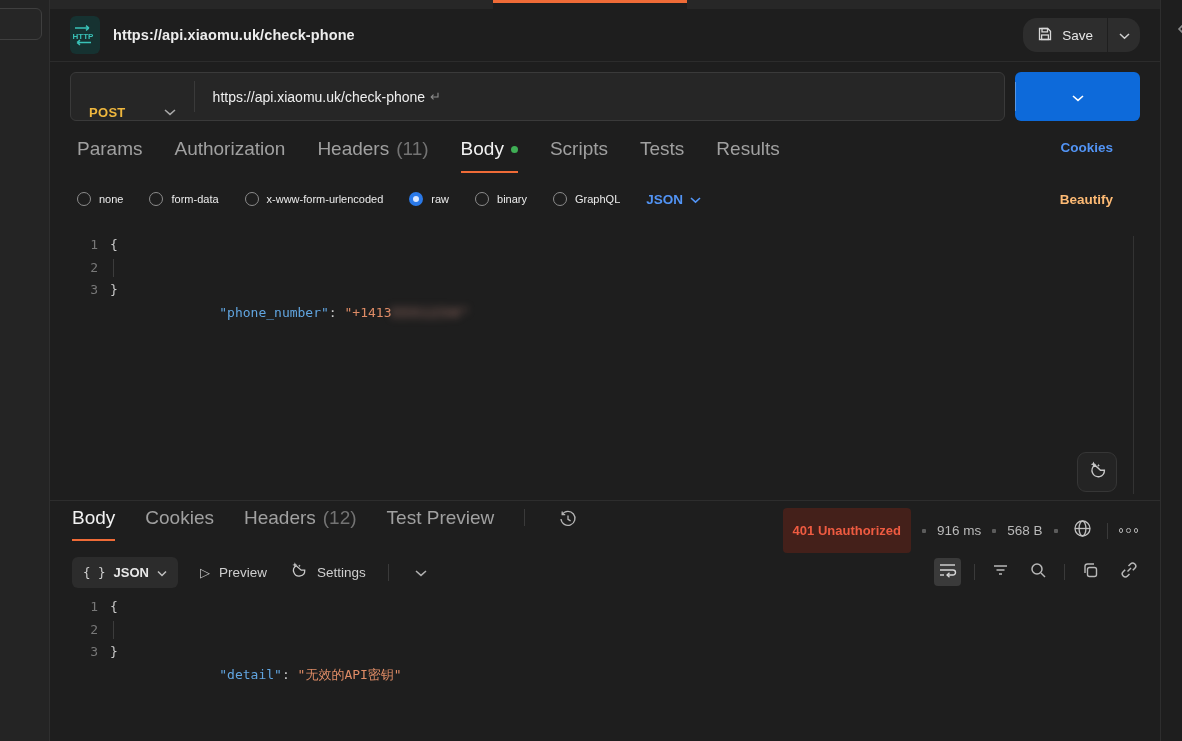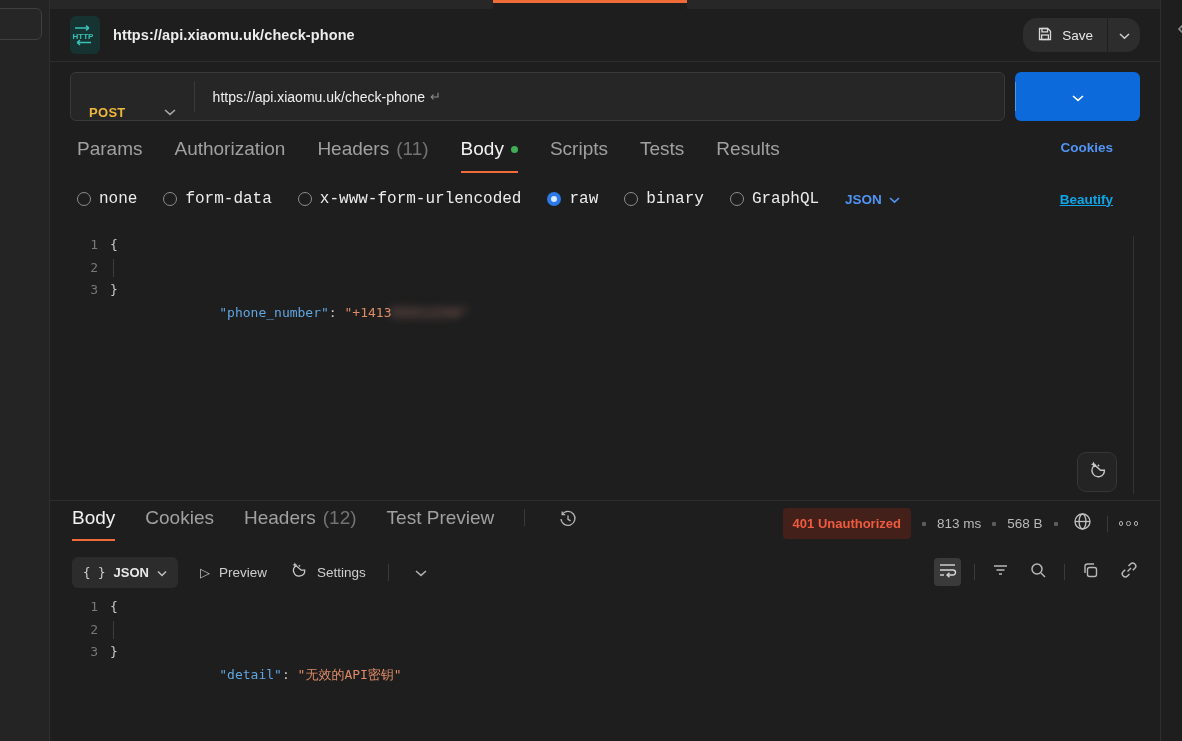--- a/index.html
+++ b/index.html
@@ -61,24 +61,24 @@
   .tab .count { color:#737373; }
   .tab.active { color:#f2f2f2; border-bottom:2px solid #ef6b37; }
   .green-dot { width:7px; height:7px; border-radius:50%; background:#3fae55; display:inline-block; }
   .cookies-link { position:absolute; right:27px; top:2px; color:#5294f5; font-size:13.5px; font-weight:700; cursor:pointer; }
 
   
   .mode-row { position:absolute; left:27px; top:186px; right:20px; height:26px; display:flex; align-items:center; gap:26px; }
   .mode { display:flex; align-items:center; gap:8px; cursor:pointer; }
   .radio { width:14px; height:14px; border-radius:50%; border:1.5px solid #8c8c8c; background:transparent; }
   .mode.selected .radio { border:4.5px solid #2a79e8; background:#d9e7ff; }
-  .mode-label { font-size:16px; color:#ececec;font-family:Liberation Mono, monospace; }
+  .mode-label { font-size:11px; color:#ececec; }
   .lang-select { display:flex; align-items:center; gap:7px; cursor:pointer; }
   .lang-label { color:#5294f5; font-size:13.5px; font-weight:700; }
-  .beautify-link { position:absolute; right:27px; color:#0ea5e9; font-size:13.5px; font-weight:700; cursor:pointer;text-decoration:underline; }
+  .beautify-link { position:absolute; right:27px; color:#fdba74; font-size:13.5px; font-weight:700; cursor:pointer; }
 
   
   .editor { position:absolute; left:0; right:27px; font-family:"DejaVu Sans Mono", monospace; font-size:13px; }
   .code-line { display:flex; height:22.5px; line-height:22.5px; white-space:pre; }
   .gutter { width:60px; text-align:right; padding-right:12px; color:#787878; flex:none; }
   .code { color:#cbcbcb; position:relative; }
   .tok-key { color:#61a5e0; }
   .tok-str { color:#df8c66; }
   .tok-punc { color:#cbcbcb; }
   .redacted { color:#cf9184; filter:blur(4.5px); letter-spacing:2px; }
@@ -94,21 +94,21 @@
 
   
   .section-divider { position:absolute; left:0; top:500px; width:1110px; height:1px; background:#2d2d2d; }
   .resp-tabs { position:absolute; left:22px; top:507px; right:20px; height:40px; display:flex; align-items:flex-start; gap:30px; }
   .resp-tabs .tab { padding-bottom:10px; }
   .vdiv { width:1px; height:17px; background:#3a3a3a; margin-top:2px; }
   .history-btn { margin-top:-1px; cursor:pointer; }
 
   .status-cluster { position:absolute; right:22px; top:508px; display:flex; align-items:center; gap:11px; }
   .status-badge { background:#44201a; color:#ef5b41; font-size:13px; font-weight:700;
-    padding:8px 10px; border-radius:4px; cursor:pointer; }
+    padding:15px 10px; border-radius:4px; cursor:pointer; }
   .meta-dot { width:4px; height:4px; border-radius:1px; background:#5c5c5c; }
   .meta-text { color:#b9b9b9; font-size:13.5px; }
   .status-divider { width:1px; height:16px; background:#3a3a3a; }
   .more-dots { display:flex; gap:3px; cursor:pointer; }
   .more-dots i { width:4.5px; height:4.5px; border:1.3px solid #b0b0b0; border-radius:50%; display:block; }
 
   .resp-toolbar { position:absolute; left:22px; top:554px; right:18px; height:36px; display:flex; align-items:center; gap:22px; }
   .json-btn { display:flex; align-items:center; gap:8px; height:31px; padding:0 11px;
     background:#2c2c2c; border-radius:6px; cursor:pointer; }
   .json-braces { font-family:"DejaVu Sans Mono", monospace; font-size:12.5px; color:#d2d2d2; }
@@ -309,21 +309,21 @@
             <path d="M3.2 1.6 v3 h3" stroke-width="1.3"></path>
             <path d="M9 5.5 v3.8 l2.6 1.6"></path>
           </svg>
         </span>
       </div>
     </div>
 
     <div class="status-cluster">
       <div class="status-badge">401 Unauthorized</div>
       <div class="meta-dot"></div>
-      <div class="meta-text">813 ms</div>
+      <div class="meta-text">916 ms</div>
       <div class="meta-dot"></div>
       <div class="meta-text">568 B</div>
       <div class="meta-dot"></div>
       <div class="icon-btn">
         <span>
           <svg width="19" height="19" viewBox="0 0 19 19" fill="none" stroke="#c0c0c0" stroke-width="1.3">
             <circle cx="9.5" cy="9.5" r="7.5"></circle>
             <ellipse cx="9.5" cy="9.5" rx="3.4" ry="7.5"></ellipse>
             <path d="M2 9.5 h15"></path>
           </svg>

